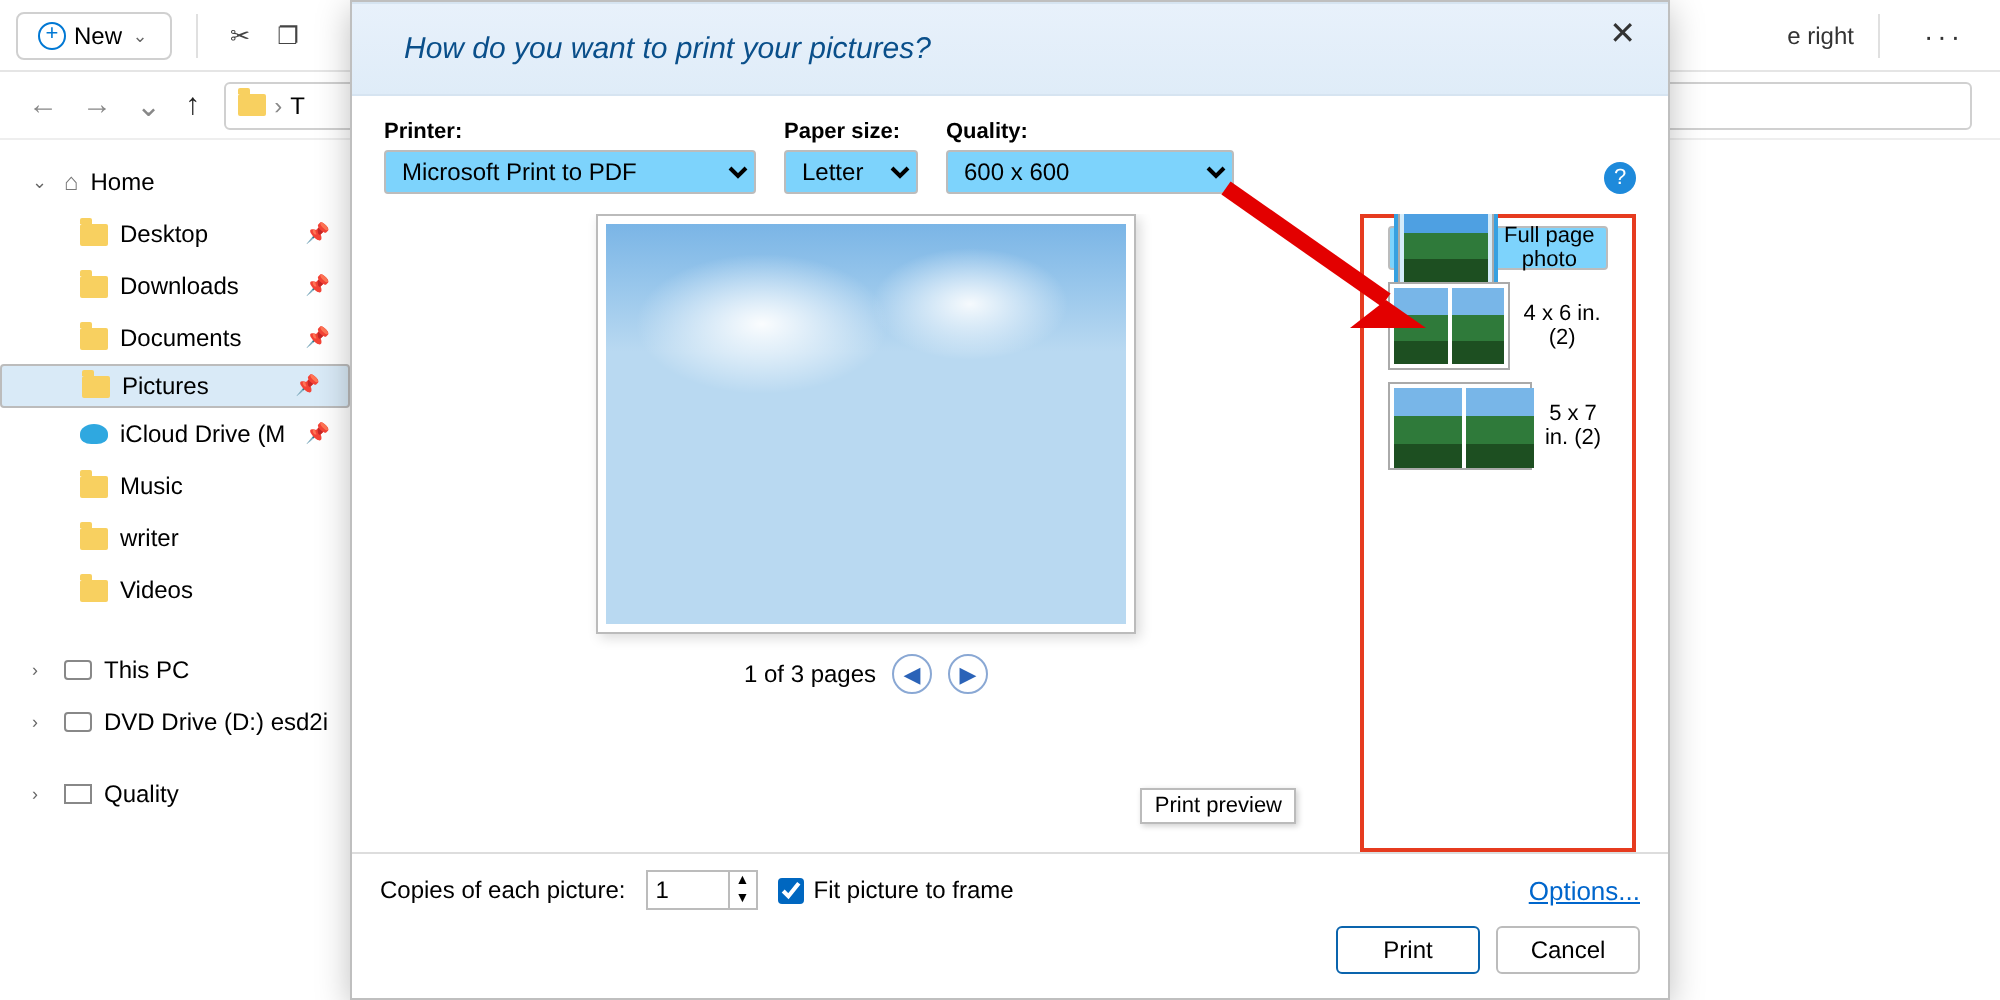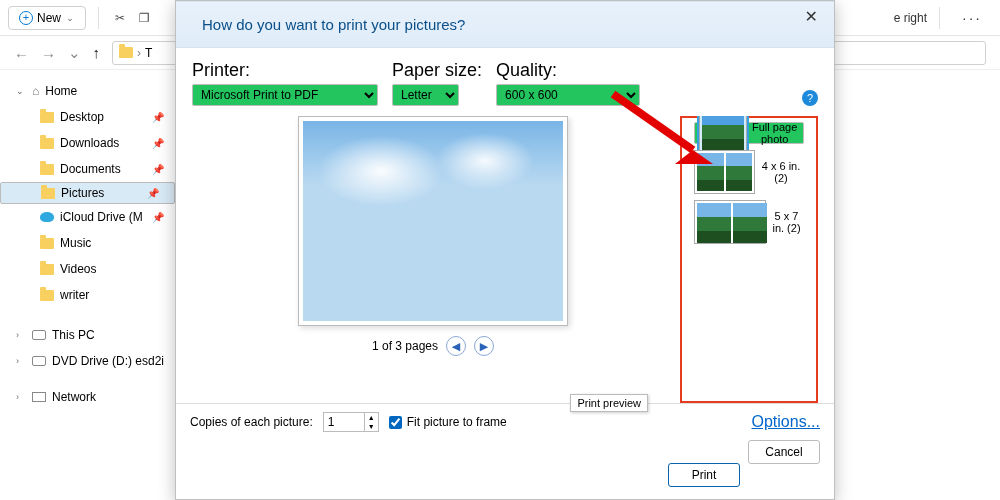--- a/index.html
+++ b/index.html
@@ -39,27 +39,27 @@
 .pdf-ic { width: 14px; height: 14px; background: #d93025; border-radius: 2px; }
 
 .filearea { flex: 1; padding: 10px; }
 .filerow { display: flex; align-items: center; gap: 8px; height: 24px; padding-left: 10px; }
 
 
 .dialog { position: absolute; top: 0; left: 175px; width: 660px; height: 500px; background: #fff; border: 1px solid #bfbfbf; box-shadow: 0 4px 16px rgba(0,0,0,.25); display: flex; flex-direction: column; }
 .dlg-close { position: absolute; top: 4px; right: 8px; font-size: 16px; color: #333; padding: 2px 8px; }
 .dlg-titlebar { display: flex; align-items: center; gap: 6px; height: 30px; padding: 0 10px; font-size: 12px; color: #222; }
 .dlg-prn-ic { width: 14px; height: 12px; border: 1px solid #777; border-radius: 2px; position: relative; }
-.dlg-hero { background: linear-gradient(#e8f1fb, #dfecf8); border-top: 1px solid #d6e4f1; border-bottom: 1px solid #d6e4f1; padding: 14px 26px; font-size: 15px; color: #0a4f8a; }
+.dlg-hero { background: linear-gradient(#e8f1fb, #dfecf8); border-top: 1px solid #d6e4f1; border-bottom: 1px solid #d6e4f1; padding: 14px 26px; font-size: 15px; color: #0a4f8a; font-style: italic; }
 
 .dlg-body { flex: 1; padding: 12px 16px 0 16px; display: flex; flex-direction: column; }
 .opts-row { display: flex; gap: 14px; align-items: flex-end; }
 .opt-col { display: flex; flex-direction: column; gap: 3px; }
-.opt-col label { font-size: 18px; }
-.sel { border: 1px solid #bcbcbc; border-radius: 2px; height: 22px; font-size: 12px; padding: 0 4px; background: #22c55e; }
+.opt-col label { font-size: 11px; font-weight: bold; }
+.sel { border: 1px solid #bcbcbc; border-radius: 2px; height: 22px; font-size: 12px; padding: 0 4px; background: #7dd3fc; }
 .help-ic { width: 16px; height: 16px; border-radius: 50%; background: #1e8adb; color: #fff; font-size: 11px; display: flex; align-items: center; justify-content: center; margin-left: auto; }
 
 .mid { display: flex; flex: 1; margin-top: 10px; overflow: hidden; }
 .preview-col { flex: 1; display: flex; flex-direction: column; align-items: center; }
 .preview-page { width: 270px; height: 210px; border: 1px solid #bbb; box-shadow: 2px 2px 6px rgba(0,0,0,.15); background: #fff; padding: 4px; }
 .mountain {
   width: 100%; height: 100%;
   background:
     radial-gradient(ellipse 90px 50px at 30% 25%, rgba(255,255,255,.95), rgba(255,255,255,0) 70%),
     radial-gradient(ellipse 70px 40px at 70% 20%, rgba(255,255,255,.9), rgba(255,255,255,0) 70%),
@@ -83,24 +83,24 @@
 .lay .lbl { font-size: 11px; text-align: center; }
 
 .dlg-bottom { border-top: 1px solid #ddd; padding: 8px 14px 12px 14px; display: flex; flex-direction: column; gap: 8px; }
 .row-copies { display: flex; align-items: center; gap: 10px; }
 .spin { display: inline-flex; border: 1px solid #bcbcbc; }
 .spin input { width: 40px; border: none; padding: 2px 4px; font-size: 12px; outline: none; }
 .spin .arrs { display: flex; flex-direction: column; }
 .spin .arrs span { font-size: 7px; border-left: 1px solid #bcbcbc; width: 14px; text-align: center; line-height: 9px; }
 .chk { display: flex; align-items: center; gap: 5px; }
 .chk input { accent-color: #0067c0; }
-.opts-link { margin-left: auto; color: #0066cc; text-decoration: underline; font-size: 16px; }
+.opts-link { margin-left: auto; color: #0066cc; text-decoration: underline; font-size: 13px; }
 .row-btns { display: flex; justify-content: flex-end; gap: 8px; }
 .dbtn { min-width: 72px; height: 24px; border: 1px solid #bcbcbc; border-radius: 3px; background: #fff; font-size: 12px; }
-.dbtn.primary { border-color: #0a64ad; margin-top: 23px; }
+.dbtn.primary { border-color: #0a64ad; }
 
 
 .arrow { position: absolute; top: 86px; left: 605px; width: 120px; height: 90px; pointer-events: none; }
 .arrow svg { width: 100%; height: 100%; }
 </style>
 </head>
 <body>
 
 <div class="explorer">
   <div class="toolbar-top">
@@ -161,42 +161,42 @@
           <span class="cloud-ic"></span>
           <span>iCloud Drive (M</span>
           <span class="pin">📌</span>
         </div>
       <div class="np-item sub">
           <span class="folder-ic"></span>
           <span>Music</span>
         </div>
       <div class="np-item sub">
           <span class="folder-ic"></span>
+          <span>writer</span>
+        </div>
+      <div class="np-item sub">
+          <span class="folder-ic"></span>
           <span>Videos</span>
-        </div>
-      <div class="np-item sub">
-          <span class="folder-ic"></span>
-          <span>writer</span>
         </div>
       <div style="height:14px"></div>
       <div class="np-item">
           <span class="chev">›</span>
           <span class="drive-ic"></span>
           <span>This PC</span>
         </div>
       <div class="np-item">
           <span class="chev">›</span>
           <span class="drive-ic"></span>
           <span>DVD Drive (D:) esd2i</span>
         </div>
       <div style="height:10px"></div>
       <div class="np-item">
           <span class="chev">›</span>
           <span class="net-ic"></span>
-          <span>Network</span>
+          <span>Quality</span>
         </div>
     </div>
 
     <div class="filearea">
       <div class="filerow">
           <span class="folder-ic"></span>
         </div>
       <div class="filerow">
           <span class="folder-ic"></span>
         </div>

